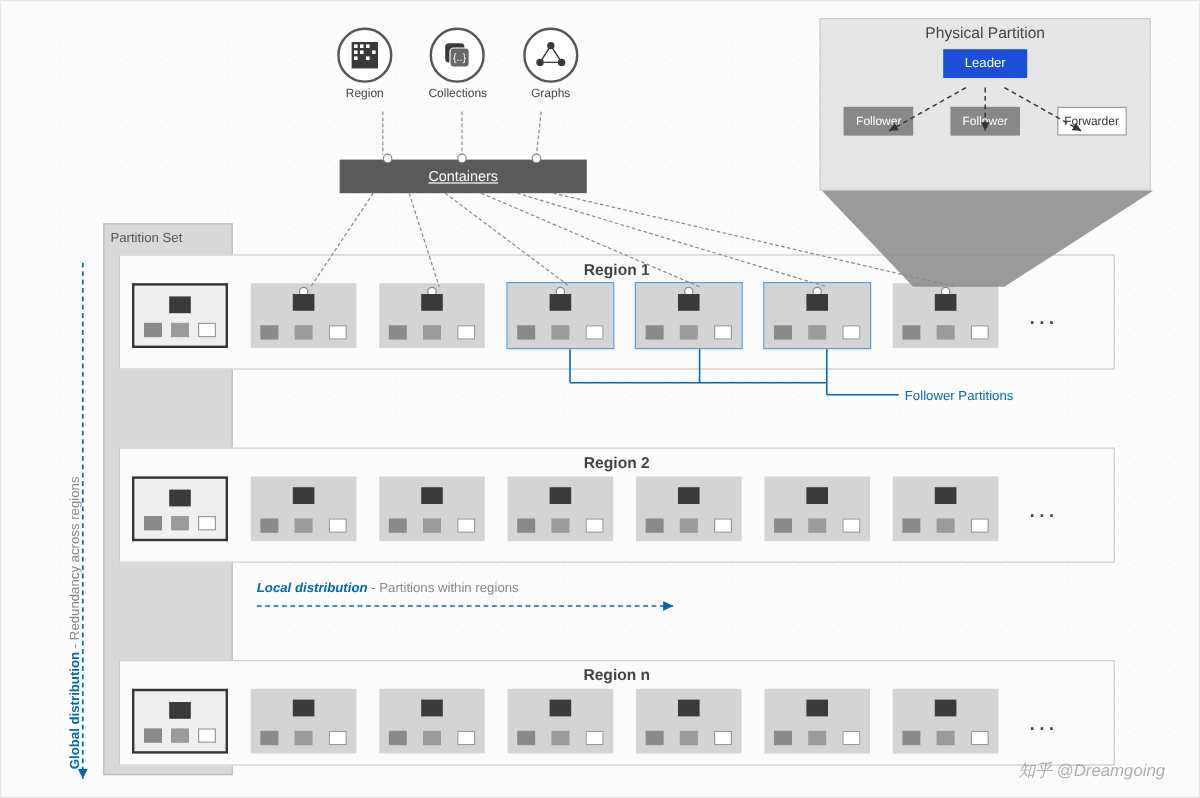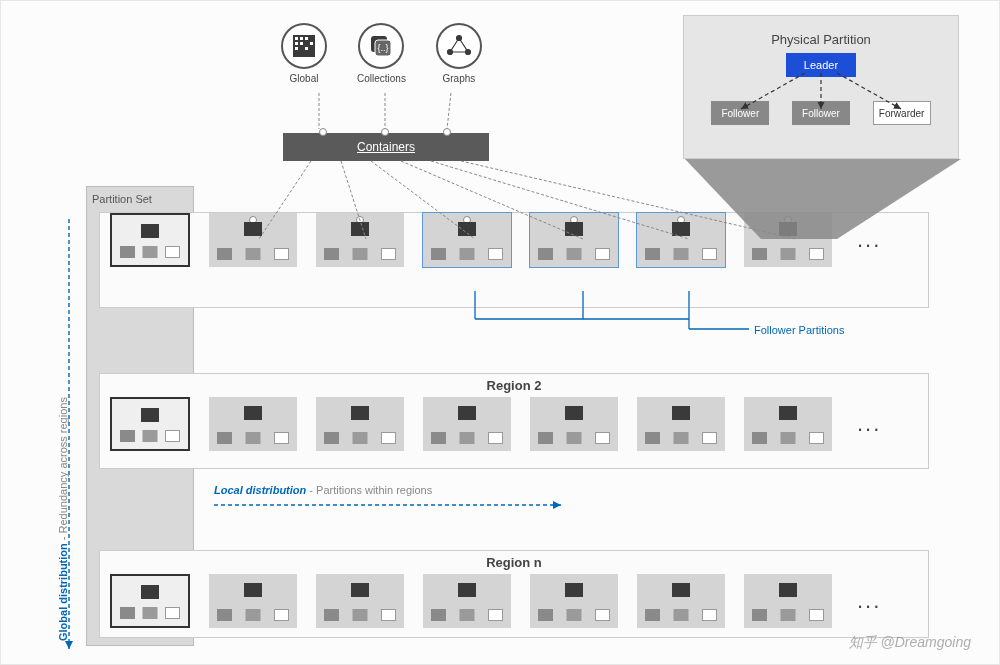--- a/index.html
+++ b/index.html
@@ -11,21 +11,21 @@
 .top-icon { display: flex; flex-direction: column; align-items: center; gap: 4px; }
 .circ { width: 46px; height: 46px; border: 2px solid #555; border-radius: 50%; display: flex; align-items: center; justify-content: center; background: #fff; }
 .top-icon span { font-size: 10px; color: #444; }
 
 
 .containers-bar { position: absolute; top: 132px; left: 282px; width: 206px; height: 28px; background: #5a5a5a; color: #fff; font-size: 12px; display: flex; align-items: center; justify-content: center; text-decoration: underline; }
 .dot { position: absolute; width: 8px; height: 8px; border-radius: 50%; background: #fff; border: 1px solid #888; top: -5px; }
 .dot.d1 { left: 36px; } .dot.d2 { left: 98px; } .dot.d3 { left: 160px; }
 
 
-.pp-box { position: absolute; top: 14px; right: 40px; width: 276px; height: 144px; background: #e6e6e6; border: 1px solid #ccc; padding: 16px; }
+.pp-box { position: absolute; top: 14px; right: 40px; width: 276px; height: 144px; background: #e6e6e6; border: 1px solid #ccc; padding: 4px; }
 .pp-box .title { text-align: center; font-size: 13px; color: #444; margin-bottom: 6px; }
 .leader { width: 70px; height: 24px; margin: 0 auto 24px; background: #1d4ed8; color: #fff; font-size: 11px; display: flex; align-items: center; justify-content: center; }
 .fol-row { display: flex; justify-content: space-around; }
 .fol { width: 58px; height: 24px; font-size: 10px; display: flex; align-items: center; justify-content: center; border: 1px solid #999; }
 .fol.dark { background: #888; color: #fff; border: none; }
 .fol.white { background: #fff; color: #333; }
 
 
 .vlabel { position: absolute; left: 56px; top: 640px; transform: rotate(-90deg); transform-origin: left top; font-size: 11px; white-space: nowrap; }
 .vlabel .b { color: #0067b8; font-weight: 600; }
@@ -83,21 +83,21 @@
               <rect x="9" y="4" width="3" height="3"></rect>
               <rect x="14" y="4" width="3" height="3"></rect>
               <rect x="4" y="9" width="3" height="3"></rect>
               <rect x="9" y="9" width="3" height="3"></rect>
               <rect x="14" y="14" width="3" height="3"></rect>
               <rect x="4" y="14" width="3" height="3"></rect>
               <rect x="19" y="9" width="3" height="3"></rect>
             </g>
           </svg>
       </div>
-      <span>Global</span>
+      <span>Region</span>
     </div>
     <div class="top-icon">
       <div class="circ">
         <svg width="26" height="26">
             <rect x="3" y="3" width="16" height="16" rx="3" fill="#3a3a3a"></rect>
             <rect x="7" y="7" width="16" height="16" rx="3" fill="#666" stroke="#fff"></rect>
             <text x="15" y="18" fill="#fff" font-size="9" text-anchor="middle">{..}</text>
           </svg>
       </div>
       <span>Collections</span>
@@ -131,20 +131,21 @@
       <div class="fol dark">Follower</div>
       <div class="fol dark">Follower</div>
       <div class="fol white">Forwarder</div>
     </div>
   </div>
 
   <div class="pset-band"></div>
   <div class="pset-title">Partition Set</div>
 
   <div class="region r1">
+    <div class="region-title">Region 1</div>
     <div class="row">
       <div class="pset">
           <div class="mini">
             <div class="ml"></div>
             <div class="mf a"></div>
             <div class="mf b"></div>
             <div class="mf c"></div>
           </div>
         </div>
       <div class="pnode">

